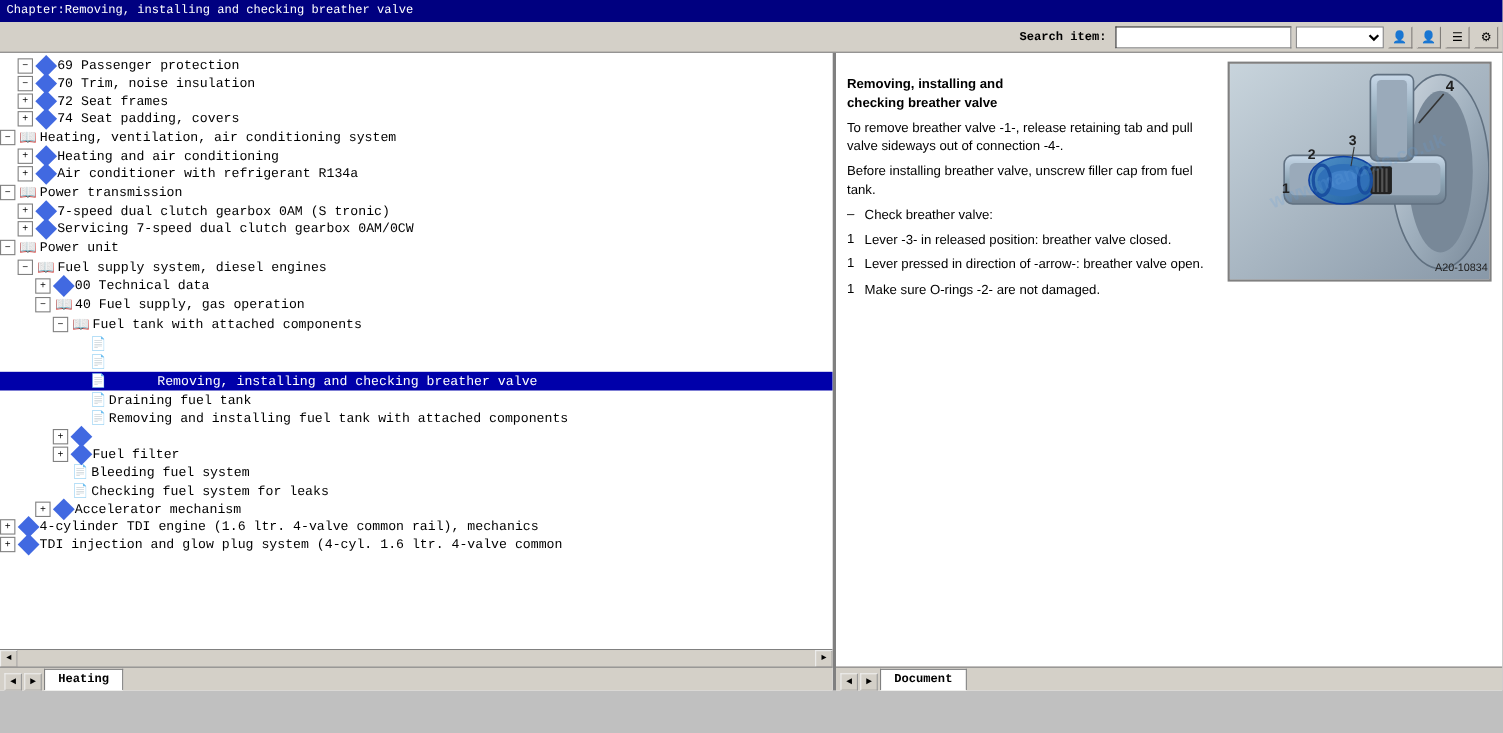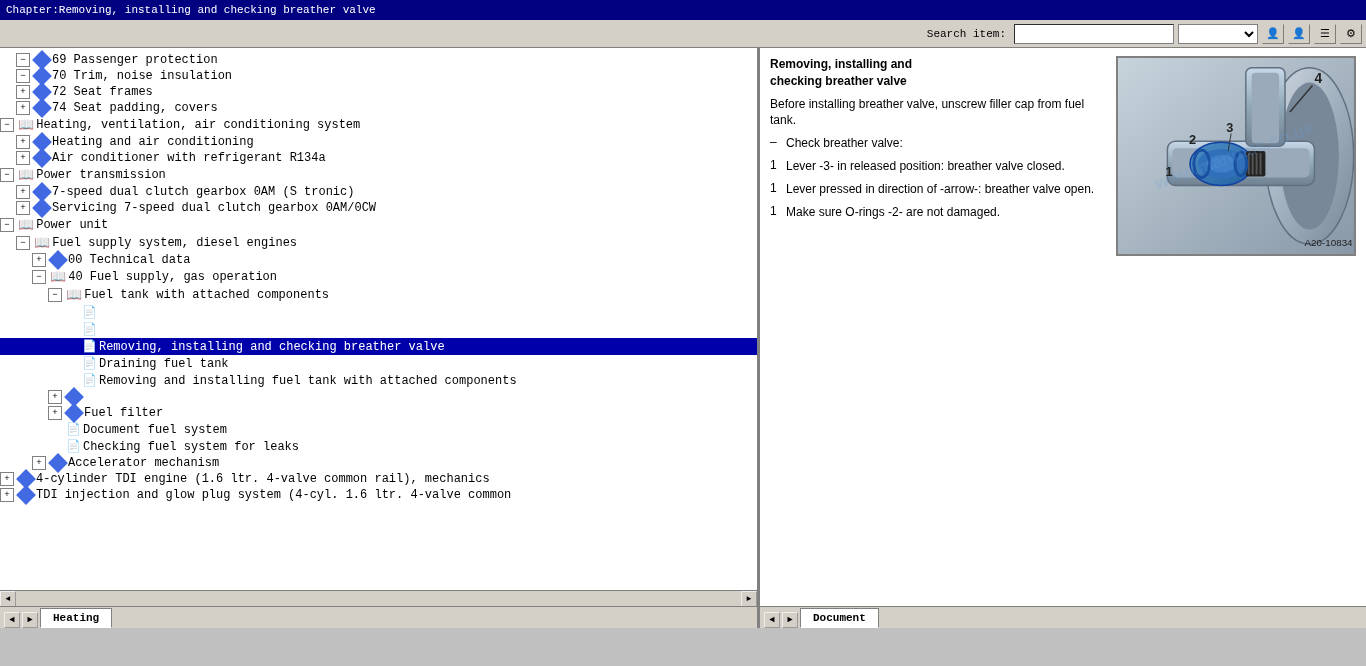--- a/index.html
+++ b/index.html
@@ -5,21 +5,21 @@
     * { box-sizing: border-box; margin: 0; padding: 0; }
     body { font-family: 'Courier New', monospace; font-size: 12px; background: #c0c0c0; overflow: hidden; }
     
     .app-window { width: 1366px; height: 628px; display: flex; flex-direction: column; background: #c0c0c0; }
     
     
     .title-bar { background: #000080; color: white; padding: 2px 6px; font-size: 11px; display: flex; align-items: center; height: 20px; }
     
     
     .toolbar { background: #d4d0c8; border-bottom: 1px solid #808080; padding: 2px 4px; display: flex; align-items: center; height: 28px; gap: 4px; }
-    .toolbar-label { font-size: 11px; margin-right: 4px; }
+    .toolbar-label { font-size: 11px; margin-right: 4px; font-weight: bold; }
     .toolbar-input { height: 20px; border: 1px inset #808080; background: white; width: 160px; font-size: 11px; padding: 0 2px; }
     .toolbar-select { height: 20px; border: 1px solid #808080; background: white; width: 80px; font-size: 11px; }
     .toolbar-btn { height: 20px; min-width: 22px; background: #d4d0c8; border: 1px outset #d4d0c8; font-size: 11px; cursor: pointer; display: flex; align-items: center; justify-content: center; padding: 0 3px; }
     .toolbar-spacer { flex: 1; }
     
     
     .main-content { display: flex; flex: 1; overflow: hidden; }
     
     
     .left-panel { width: 760px; background: white; border-right: 3px solid #808080; display: flex; flex-direction: column; overflow: hidden; }
@@ -38,21 +38,21 @@
     .tab { height: 20px; padding: 0 12px; background: #d4d0c8; border: 1px solid #808080; border-bottom: none; font-size: 11px; display: flex; align-items: center; cursor: pointer; margin-right: 2px; }
     .tab.active { background: white; border-bottom: 1px solid white; font-weight: bold; }
     .nav-arrow { width: 16px; height: 16px; background: #d4d0c8; border: 1px outset; display: flex; align-items: center; justify-content: center; font-size: 9px; cursor: pointer; margin-right: 2px; }
     
     
     .right-panel { flex: 1; background: white; display: flex; flex-direction: column; overflow: hidden; }
     
     .right-content { flex: 1; overflow-y: auto; padding: 8px 10px; font-size: 12px; font-family: Arial, sans-serif; }
     
     .right-content-inner { display: flex; gap: 8px; }
-    .text-section { flex: 1; min-width: 0; }
+    .text-section { flex: 1; min-width: 0; margin-top: 12px; }
     .text-section p { margin-bottom: 6px; line-height: 1.4; }
     .text-section .para-with-num { display: flex; gap: 4px; margin-bottom: 6px; }
     .para-num { min-width: 12px; font-size: 12px; }
     .para-text { flex: 1; line-height: 1.4; }
     
     .image-section { width: 240px; flex-shrink: 0; }
     .tech-image { width: 240px; height: 200px; background: linear-gradient(135deg, #d0d8e0 0%, #a0b0c0 50%, #8090a0 100%); border: 2px solid #808080; position: relative; overflow: hidden; display: flex; align-items: center; justify-content: center; }
     
     
     .diagram-svg { width: 100%; height: 100%; }
@@ -206,21 +206,21 @@
             <span class="tree-indent"></span>
             <span style="font-size:12px;margin:0 2px;">📄</span>
           </div>
           <div class="tree-item selected">
             <span class="tree-indent"></span>
             <span class="tree-indent"></span>
             <span class="tree-indent"></span>
             <span class="tree-indent"></span>
             <span class="tree-indent"></span>
             <span style="font-size:12px;margin:0 2px;">📄</span>
-            <span class="tree-label" style="color:white;">Removing, installing and checking breather valve</span>
+            <span class="tree-label" style="color:white;margin-left:44px;">Removing, installing and checking breather valve</span>
           </div>
           <div class="tree-item">
             <span class="tree-indent"></span>
             <span class="tree-indent"></span>
             <span class="tree-indent"></span>
             <span class="tree-indent"></span>
             <span class="tree-indent"></span>
             <span style="font-size:12px;margin:0 2px;">📄</span>
             <span class="tree-label" style="">Draining fuel tank</span>
           </div>
@@ -247,21 +247,21 @@
             <span class="tree-toggle">+</span>
             <span style="display:inline-block;width:14px;height:14px;background:#4169E1;transform:rotate(45deg);margin:0 3px;flex-shrink:0;"></span>
             <span class="tree-label" style="">Fuel filter</span>
           </div>
           <div class="tree-item">
             <span class="tree-indent"></span>
             <span class="tree-indent"></span>
             <span class="tree-indent"></span>
             <span class="tree-indent"></span>
             <span style="font-size:12px;margin:0 2px;">📄</span>
-            <span class="tree-label" style="">Document fuel system</span>
+            <span class="tree-label" style="">Bleeding fuel system</span>
           </div>
           <div class="tree-item">
             <span class="tree-indent"></span>
             <span class="tree-indent"></span>
             <span class="tree-indent"></span>
             <span class="tree-indent"></span>
             <span style="font-size:12px;margin:0 2px;">📄</span>
             <span class="tree-label" style="">Checking fuel system for leaks</span>
           </div>
           <div class="tree-item">
@@ -293,20 +293,21 @@
         <div class="tab active">Heating</div>
       </div>
     </div>
 
     <div class="right-panel">
       <div class="right-content">
         <div class="right-content-inner">
           <div class="text-section">
             <p class="right-content-title">Removing, installing and<br>checking breather valve</p>
 
+            <p>To remove breather valve -1-, release retaining tab and pull valve sideways out of connection -4-.</p>
 
             <p>Before installing breather valve, unscrew filler cap from fuel tank.</p>
 
             <div class="para-with-num">
               <span class="para-num">–</span>
               <span class="para-text">Check breather valve:</span>
             </div>
 
             <div class="para-with-num">
               <span class="para-num">1</span>

